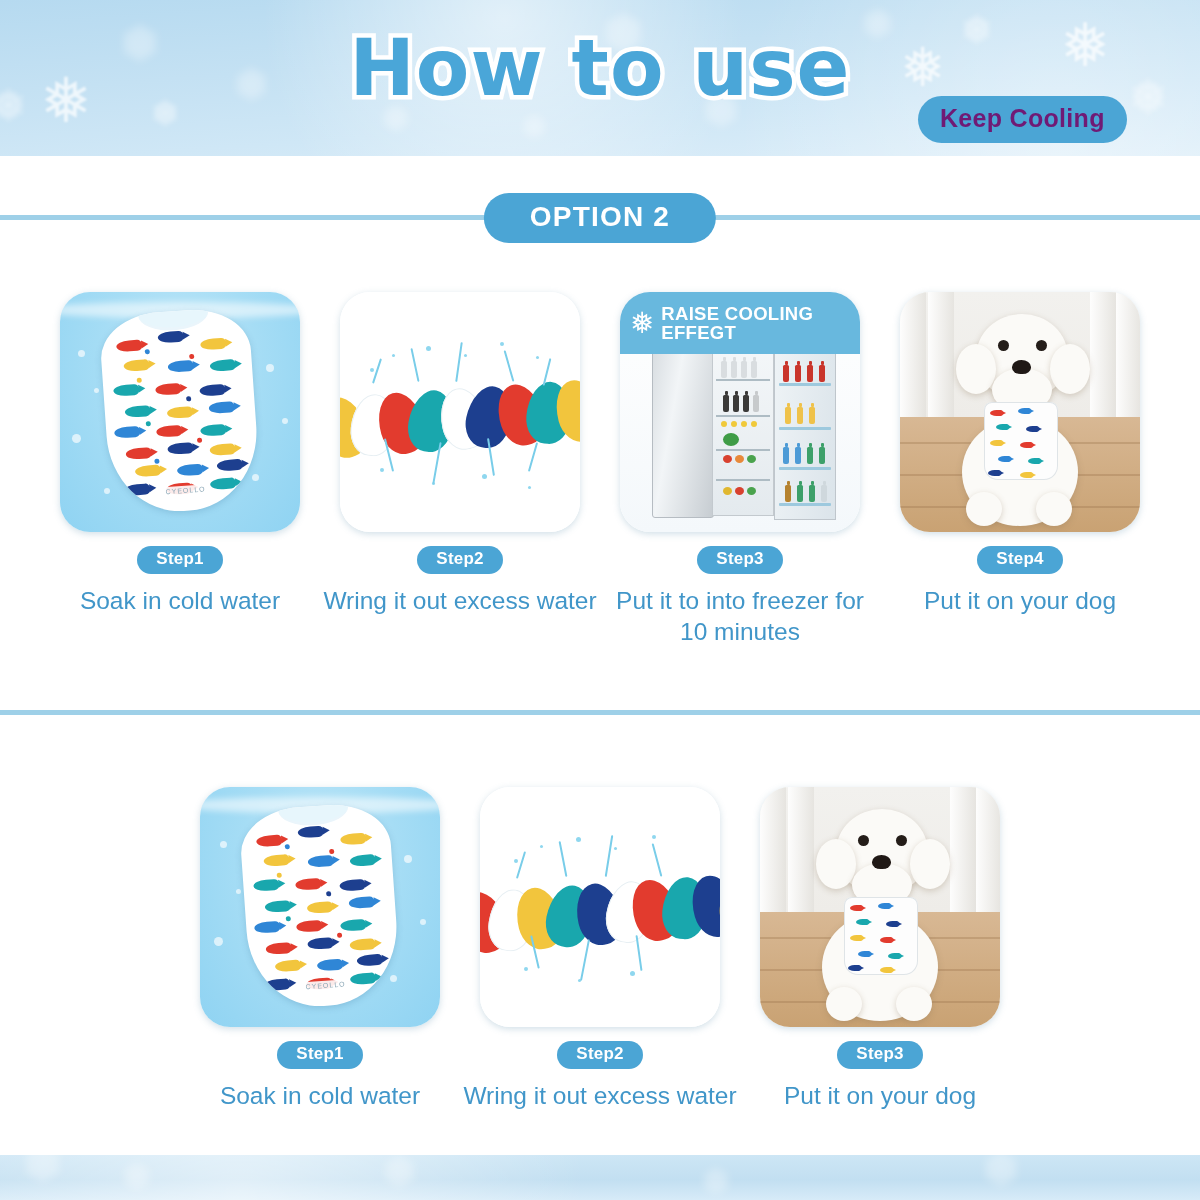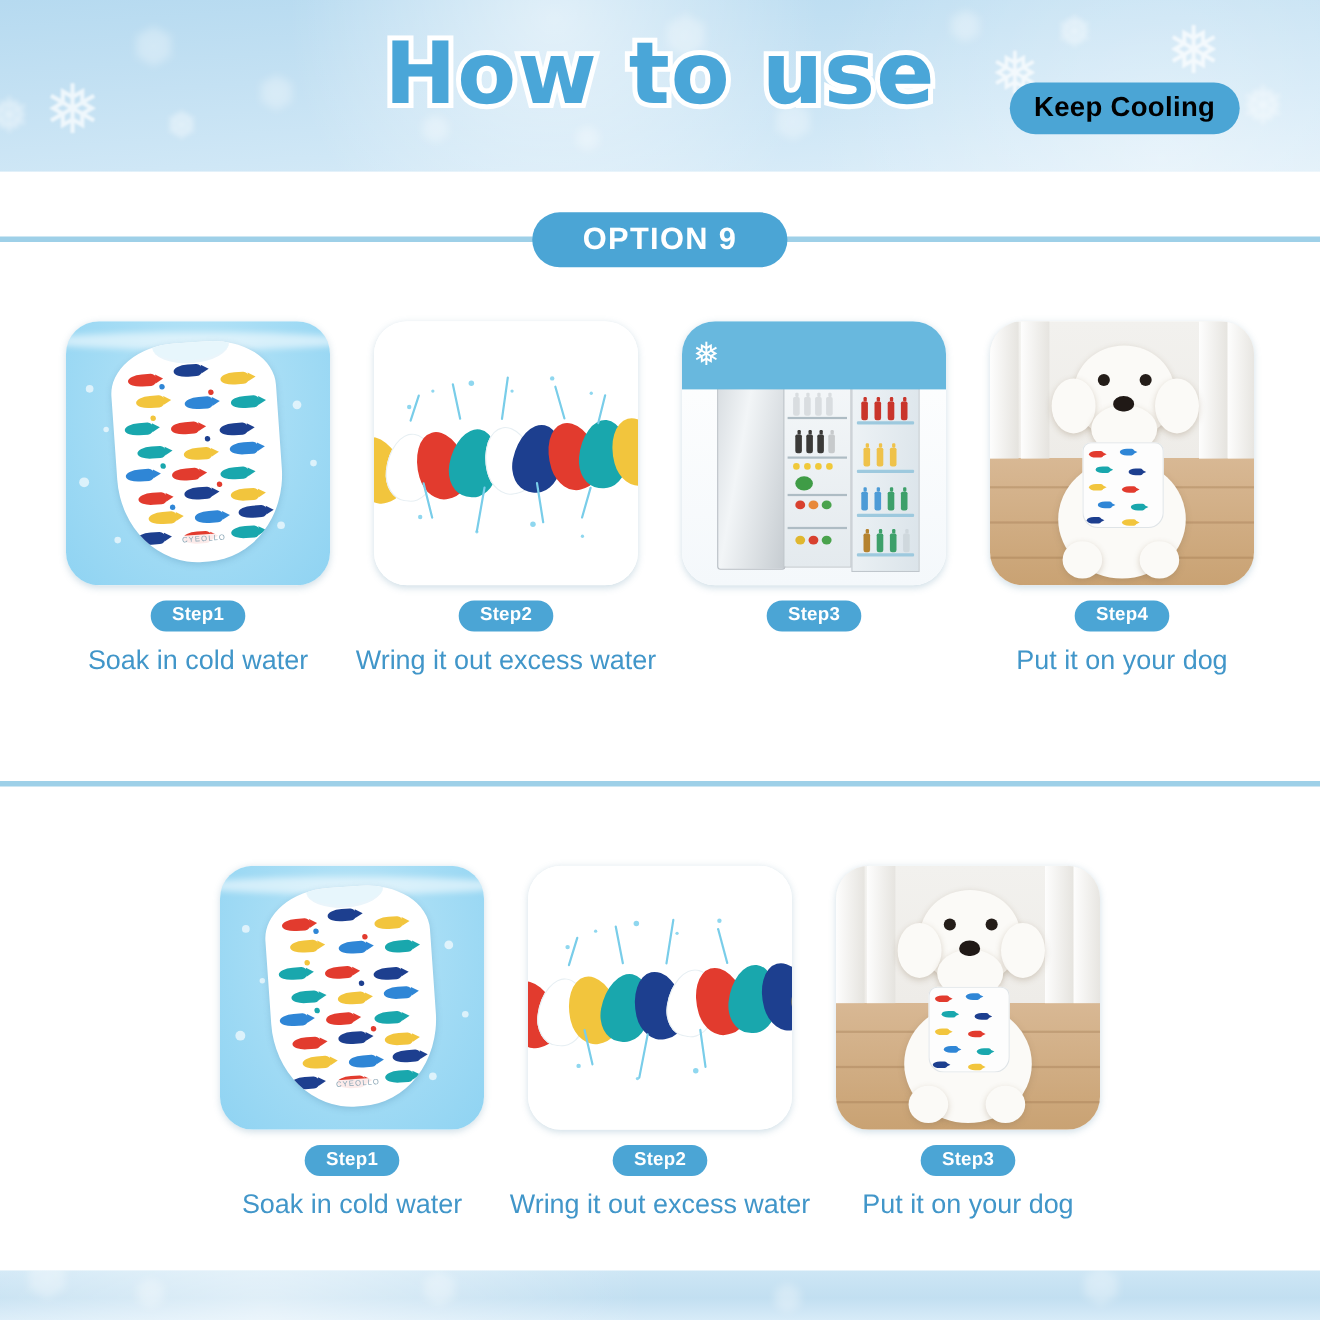--- a/index.html
+++ b/index.html
@@ -67,23 +67,23 @@
     -webkit-text-stroke: 9px #ffffff;
     paint-order: stroke fill;
     text-shadow:
       0 0 0 #ffffff;
     margin: 0;
     line-height: 1.05;
   }
   .keep-cooling {
     position: absolute;
     left: 918px;
-    top: 75px;
+    top: 96px;
     background: #4ba5d5;
-    color: #000000;
+    color: #701a75;
     font-size: 25px;
     font-weight: bold;
     padding: 8px 22px 10px 22px;
     border-radius: 26px;
     letter-spacing: 0.3px;
     white-space: nowrap;
   }
 
   
   .option-row {
@@ -424,21 +424,21 @@
   <span class="flake vsoft" style="left:520px;top:110px;font-size:34px;">❅</span>
 </div>
 
 <div class="title-wrap">
   <h1 class="main-title">How to use</h1>
 </div>
 <div class="keep-cooling">Keep Cooling</div>
 
 <div class="option-row" style="top:193px;">
   <div class="rule"></div>
-  <div class="option-pill">OPTION 9</div>
+  <div class="option-pill">OPTION 2</div>
 </div>
 
 <div class="steps" style="top:292px;">
 
   <div class="step">
     <div class="thumb">
       <div class="art-water">
         <div class="surface"></div>
         <div class="bubble" style="left:18px;top:58px;width:7px;height:7px;"></div>
         <div class="bubble" style="left:34px;top:96px;width:5px;height:5px;"></div>
@@ -526,20 +526,21 @@
     </div>
     <div class="step-badge">Step2</div>
     <div class="step-caption">Wring it out excess water</div>
   </div>
 
   <div class="step">
     <div class="thumb">
       <div class="art-freezer">
         <div class="freezer-banner">
           <span class="snow">❅</span>
+          <span class="btext">RAISE COOLING EFFEGT</span>
         </div>
         <div class="fridge-body"></div>
         <div class="fridge-interior">
           <i class="shelf" style="top:34px;"></i>
           <i class="shelf" style="top:70px;"></i>
           <i class="shelf" style="top:104px;"></i>
           <i class="shelf" style="top:134px;"></i>
           <i class="bottle" style="left:8px;top:16px;background:#d9dde0;"></i>
           <i class="bottle" style="left:18px;top:16px;background:#d9dde0;"></i>
           <i class="bottle" style="left:28px;top:16px;background:#d9dde0;"></i>
@@ -577,20 +578,21 @@
           <i class="bottle" style="left:32px;top:106px;background:#3da06a;"></i>
           <i class="bottle" style="left:44px;top:106px;background:#3da06a;"></i>
           <i class="bottle" style="left:10px;top:144px;background:#b5822f;"></i>
           <i class="bottle" style="left:22px;top:144px;background:#3da06a;"></i>
           <i class="bottle" style="left:34px;top:144px;background:#3da06a;"></i>
           <i class="bottle" style="left:46px;top:144px;background:#cfd8dd;"></i>
         </div>
       </div>
     </div>
     <div class="step-badge">Step3</div>
+    <div class="step-caption">Put it to into freezer for 10 minutes</div>
   </div>
 
   <div class="step">
     <div class="thumb">
       <div class="art-dog">
         <i class="curtain" style="left:0px;"></i>
         <i class="curtain" style="left:28px;"></i>
         <i class="curtain" style="left:190px;"></i>
         <i class="curtain" style="left:216px;"></i>
         <i class="floorline" style="top:150px;"></i>

